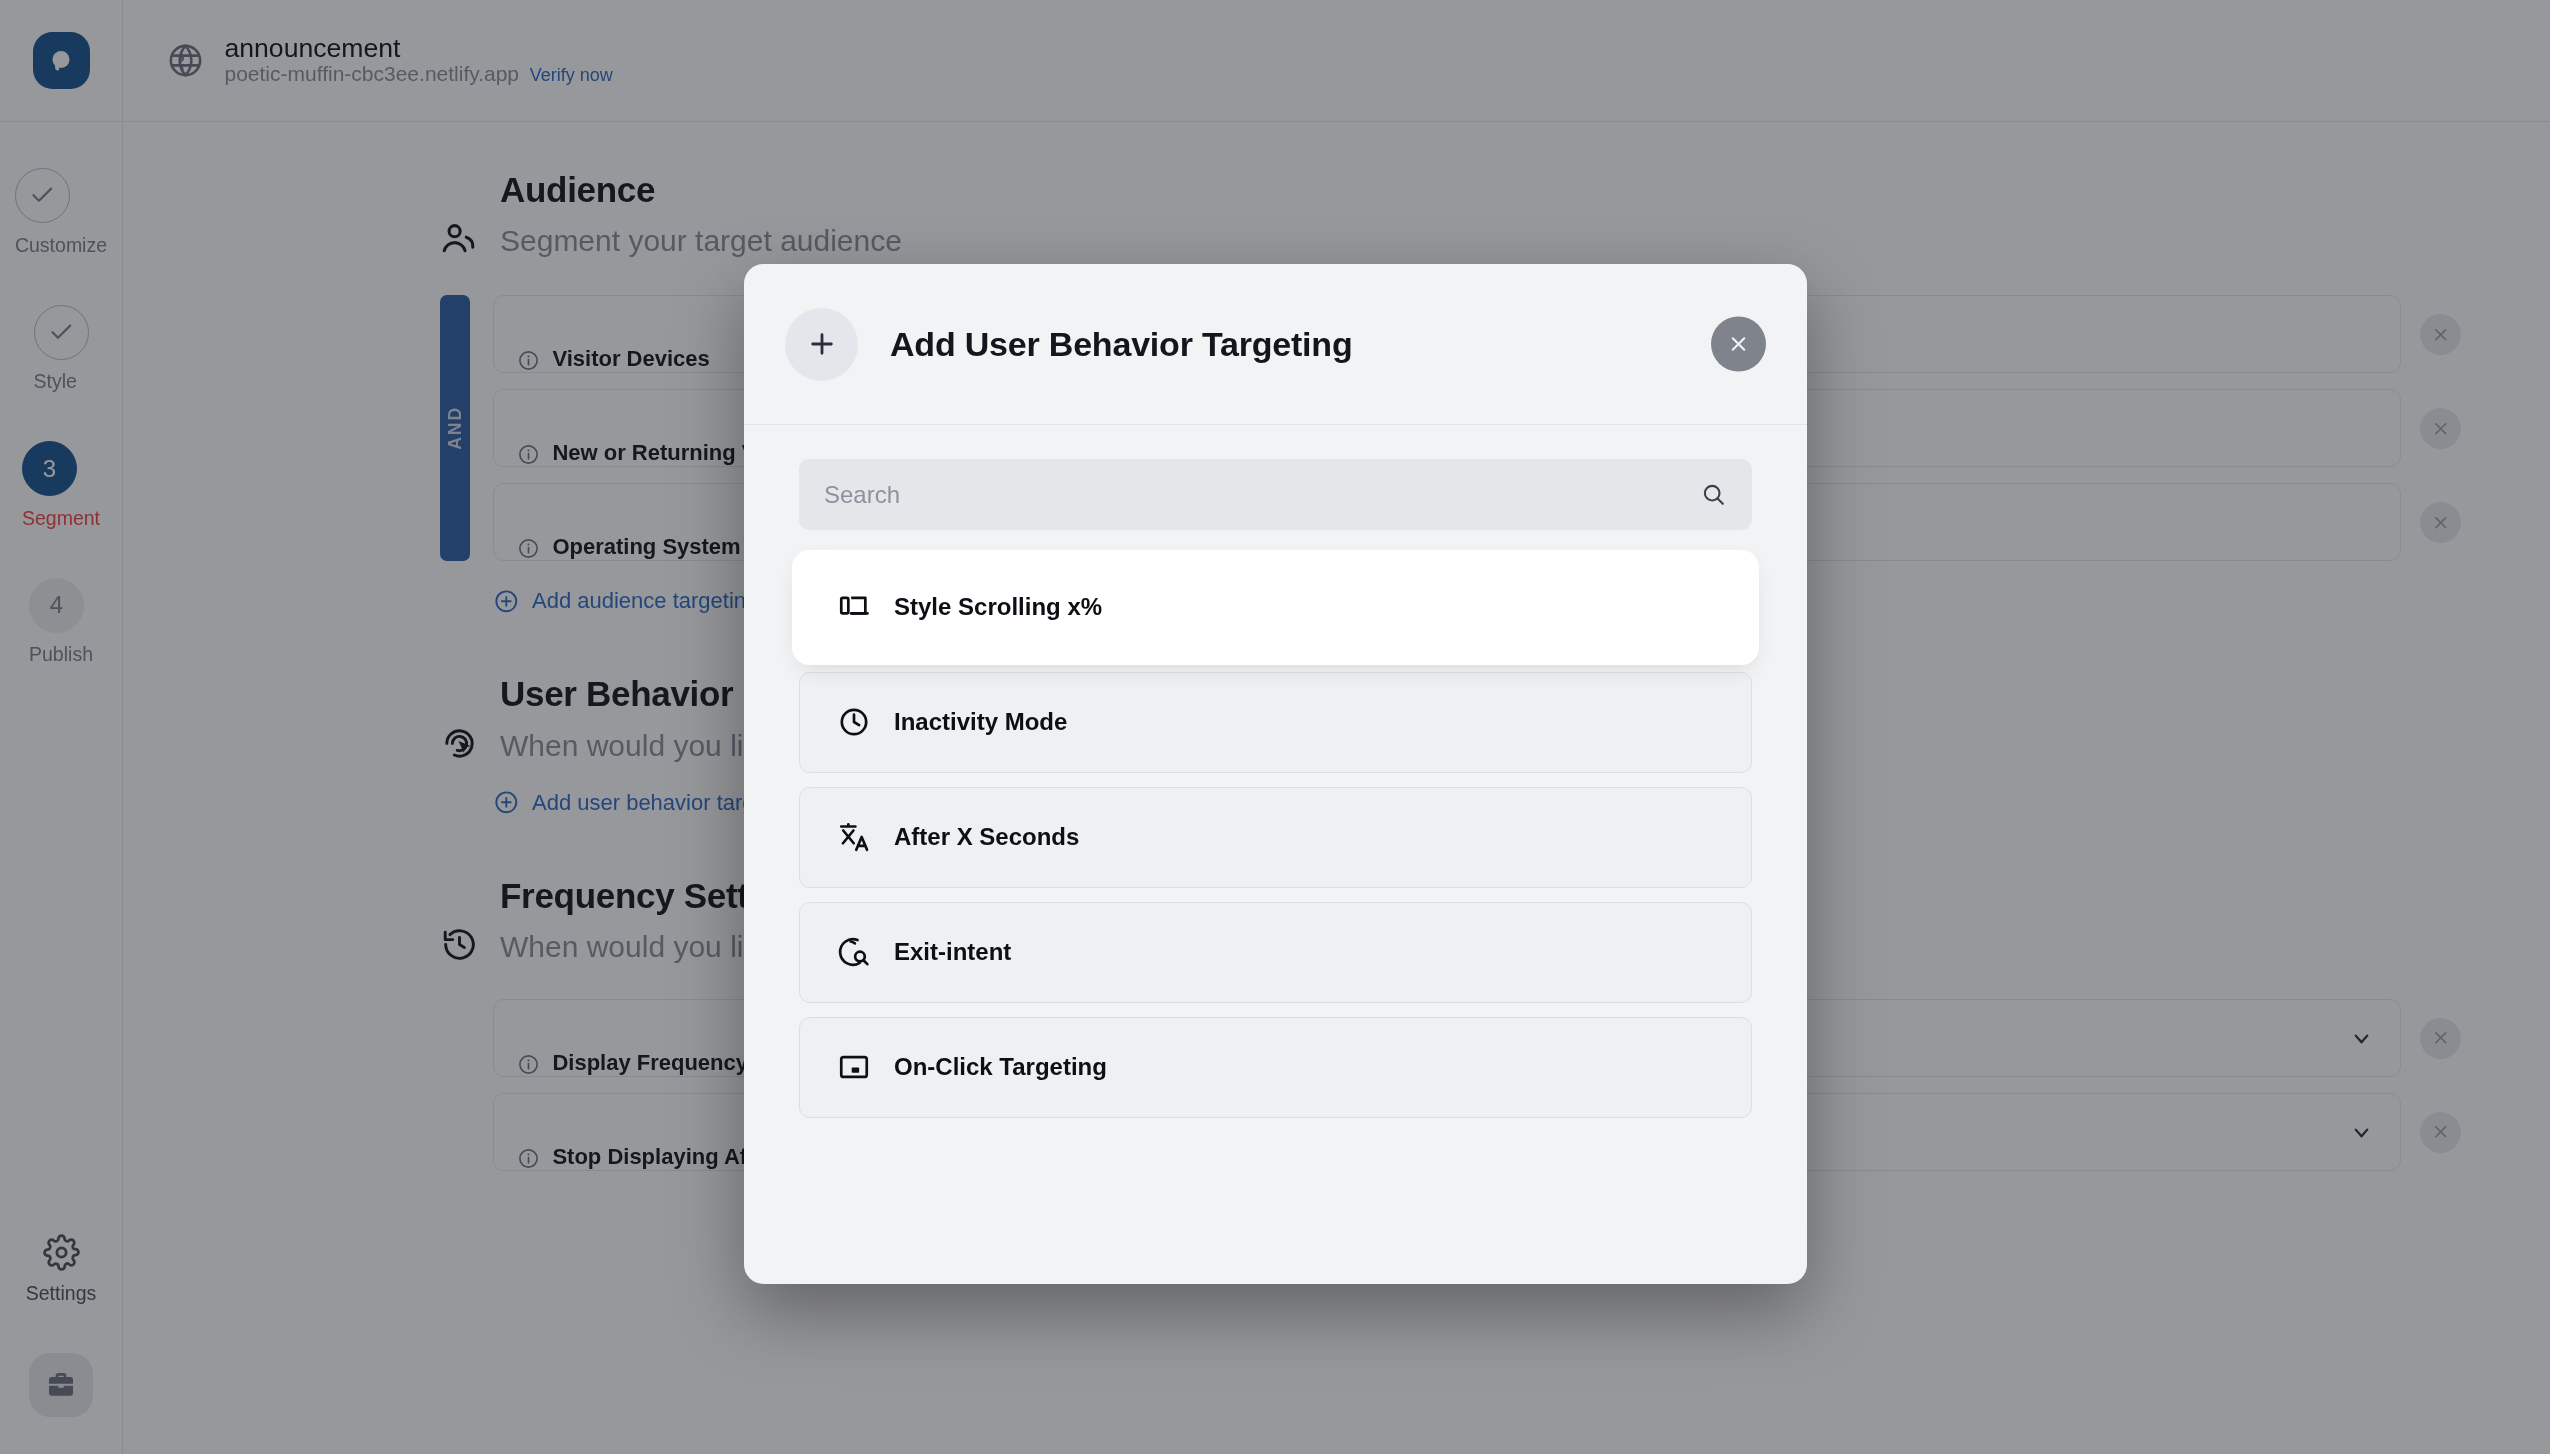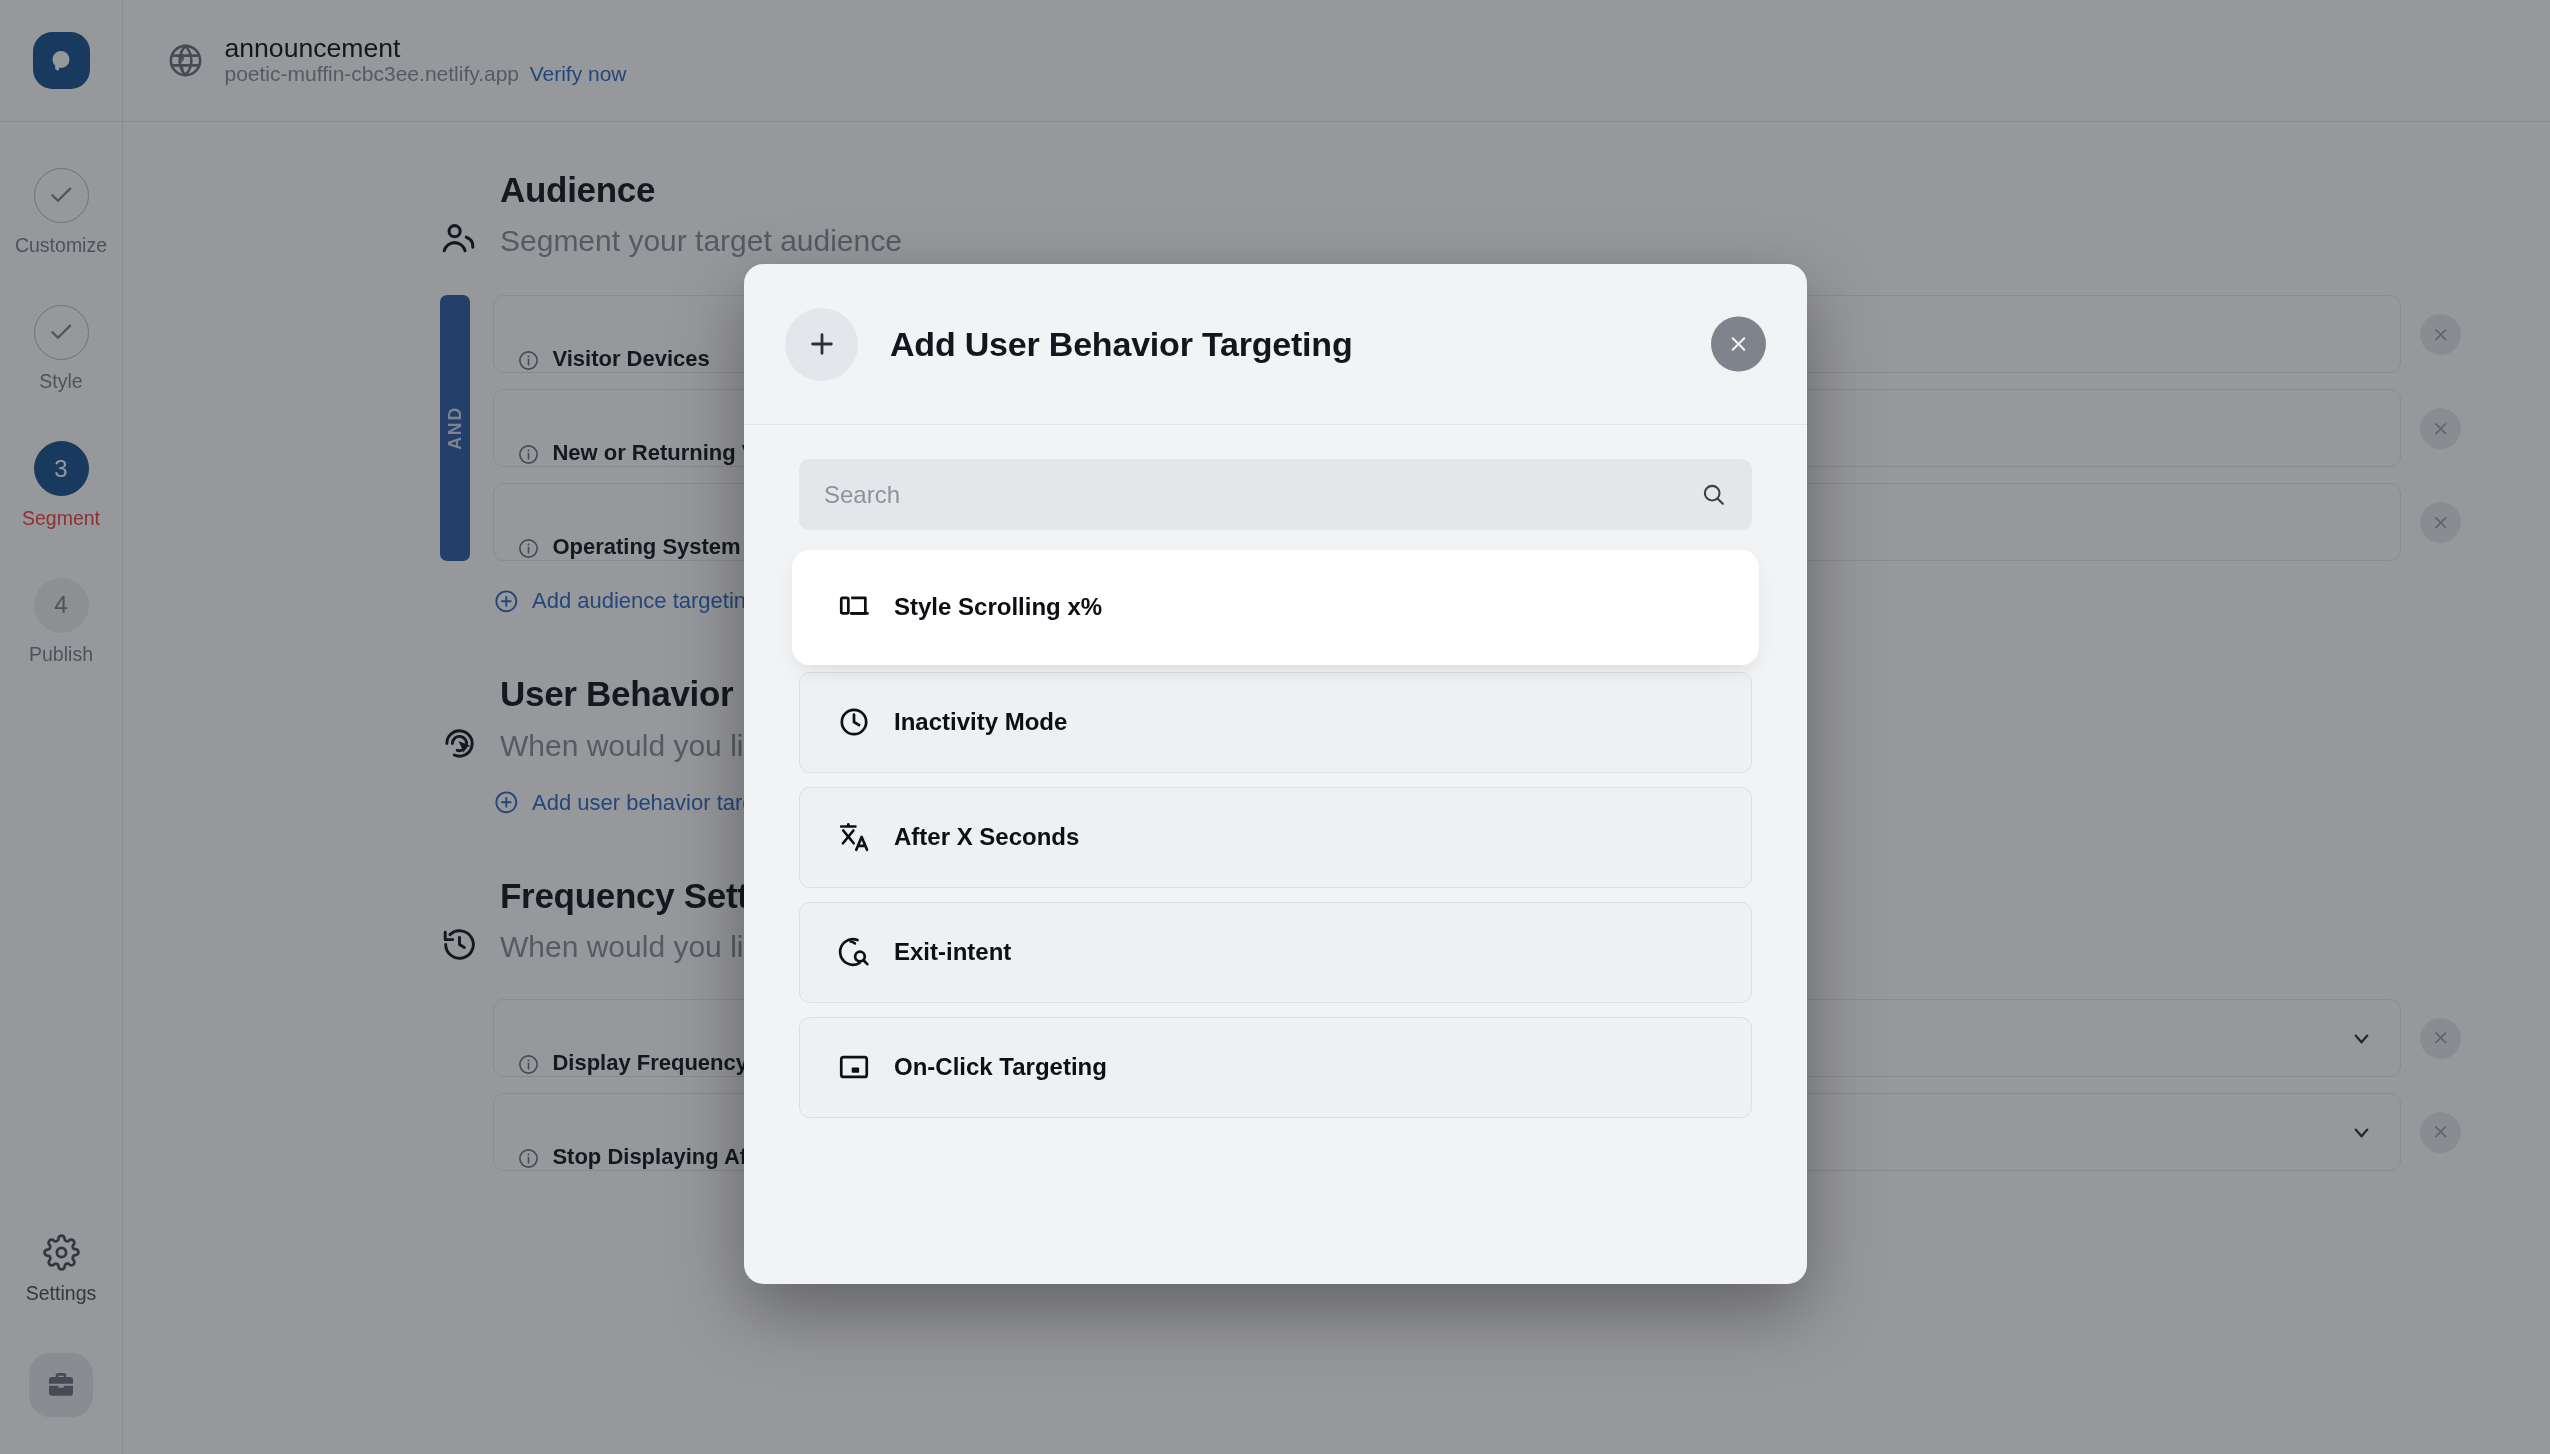--- a/index.html
+++ b/index.html
@@ -36,34 +36,34 @@
   }
   .logo-badge svg { width: 34px; height: 34px; display:block; }
 
   .site-info { display: flex; align-items: center; gap: 19.5px; padding-left: 43px; }
   .globe { width: 39px; height: 39px; color: #6d727e; flex: 0 0 39px; }
   .globe svg { width: 100%; height: 100%; display: block; }
   .site-text { display: flex; flex-direction: column; gap: 0; }
   .site-name { font-size: 26.6px; font-weight: 400; color: #12141a; line-height: 1.05; }
   .site-url-row { display: flex; align-items: baseline; gap: 10.6px; }
   .site-url { font-size: 21px; color: #8a8f9b; }
-  .verify-link { font-size: 21px; color: #2f6bc4; cursor: pointer; }
+  .verify-link { font-size: 18px; color: #2f6bc4; cursor: pointer; }
 
   
   .body-split { flex: 1; display: flex; min-height: 0; }
 
   
   .sidebar {
     width: 123px; flex: 0 0 123px;
     border-right: 0.9px solid #e6e8ec;
     display: flex; flex-direction: column; align-items: center;
     padding-top: 46px; padding-bottom: 37px;
     background: #ffffff;
   }
-  .step { display: flex; flex-direction: column; align-items: center; gap: 10.6px; margin-bottom: 48px; cursor: pointer; }
+  .step { display: flex; flex-direction: column; align-items: flex-start; gap: 10.6px; margin-bottom: 48px; cursor: pointer; }
   .step-circle {
     width: 55px; height: 55px; border-radius: 50%;
     display: flex; align-items: center; justify-content: center;
     font-size: 24px; font-weight: 400;
   }
   .step-circle.done { border: 1.8px solid #b7bbc4; color: #7b808c; background: transparent; }
   .step-circle.done svg { width: 26.6px; height: 26.6px; }
   .step-circle.active { background: #1b5493; color: #ffffff; border: 1.8px solid #1b5493; }
   .step-circle.idle { background: #edeef1; color: #7b808c; border: 1.8px solid #edeef1; }
   .step-label { font-size: 19.5px; color: #7b808c; }

